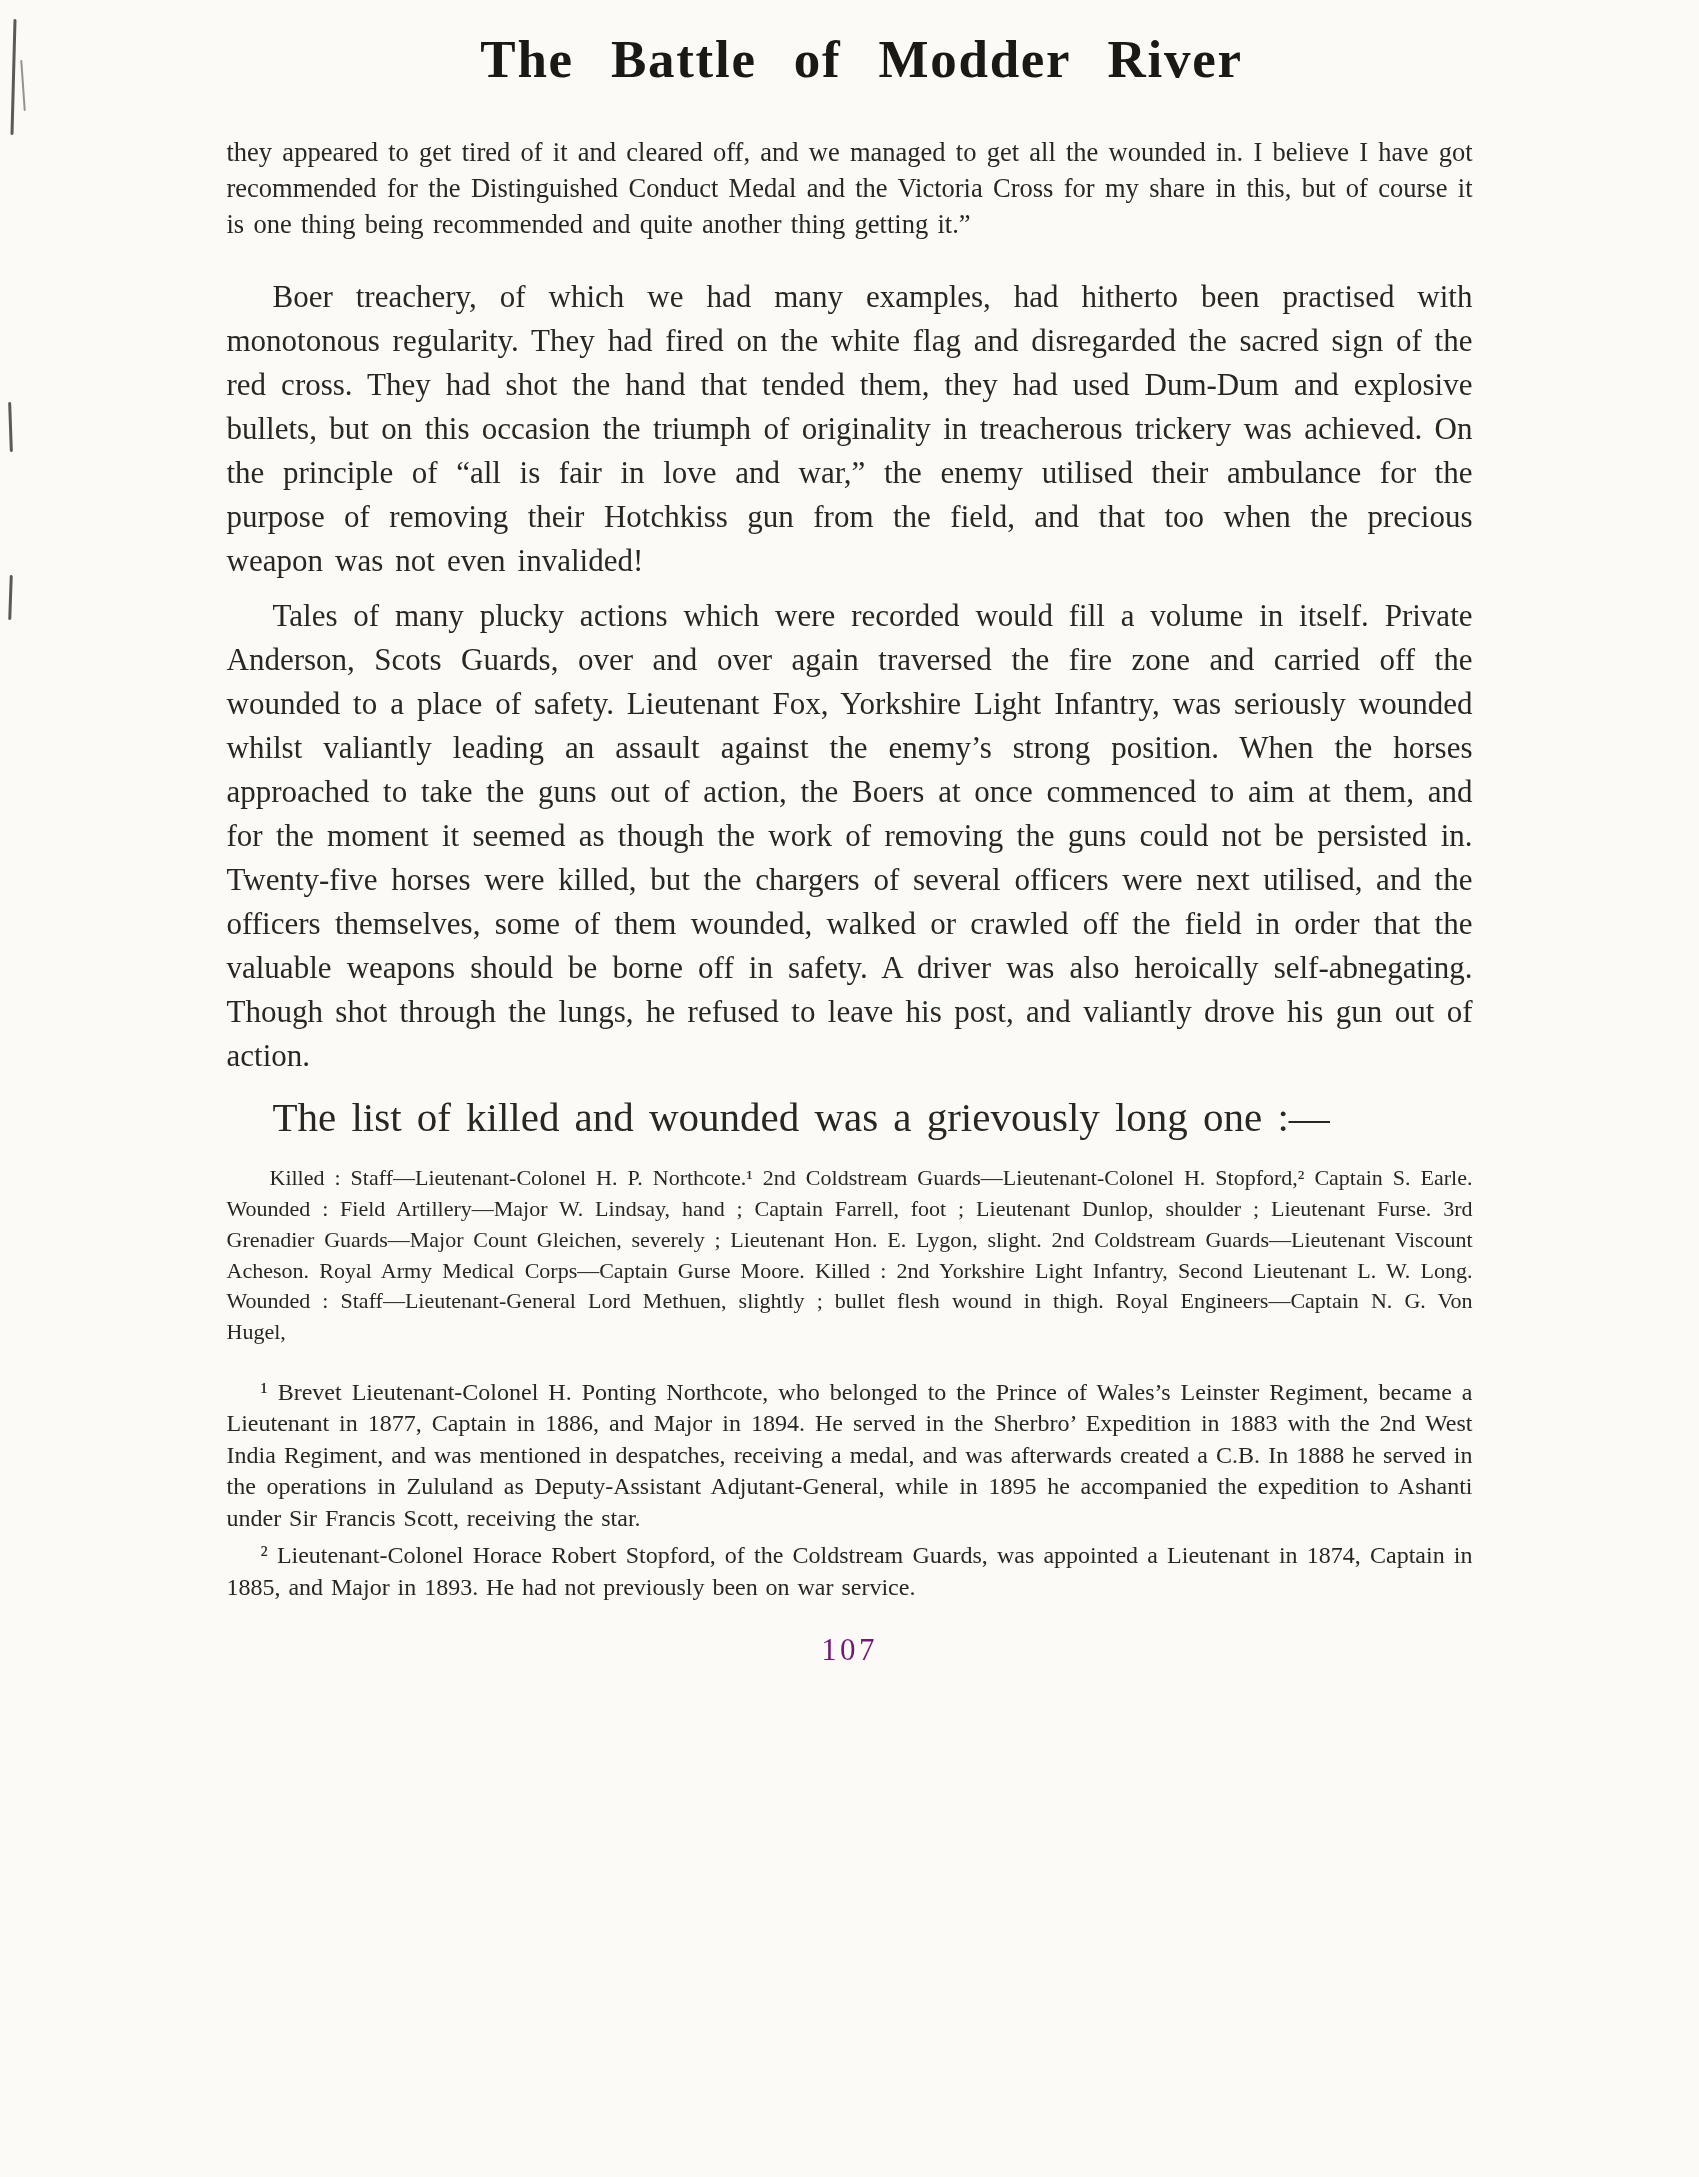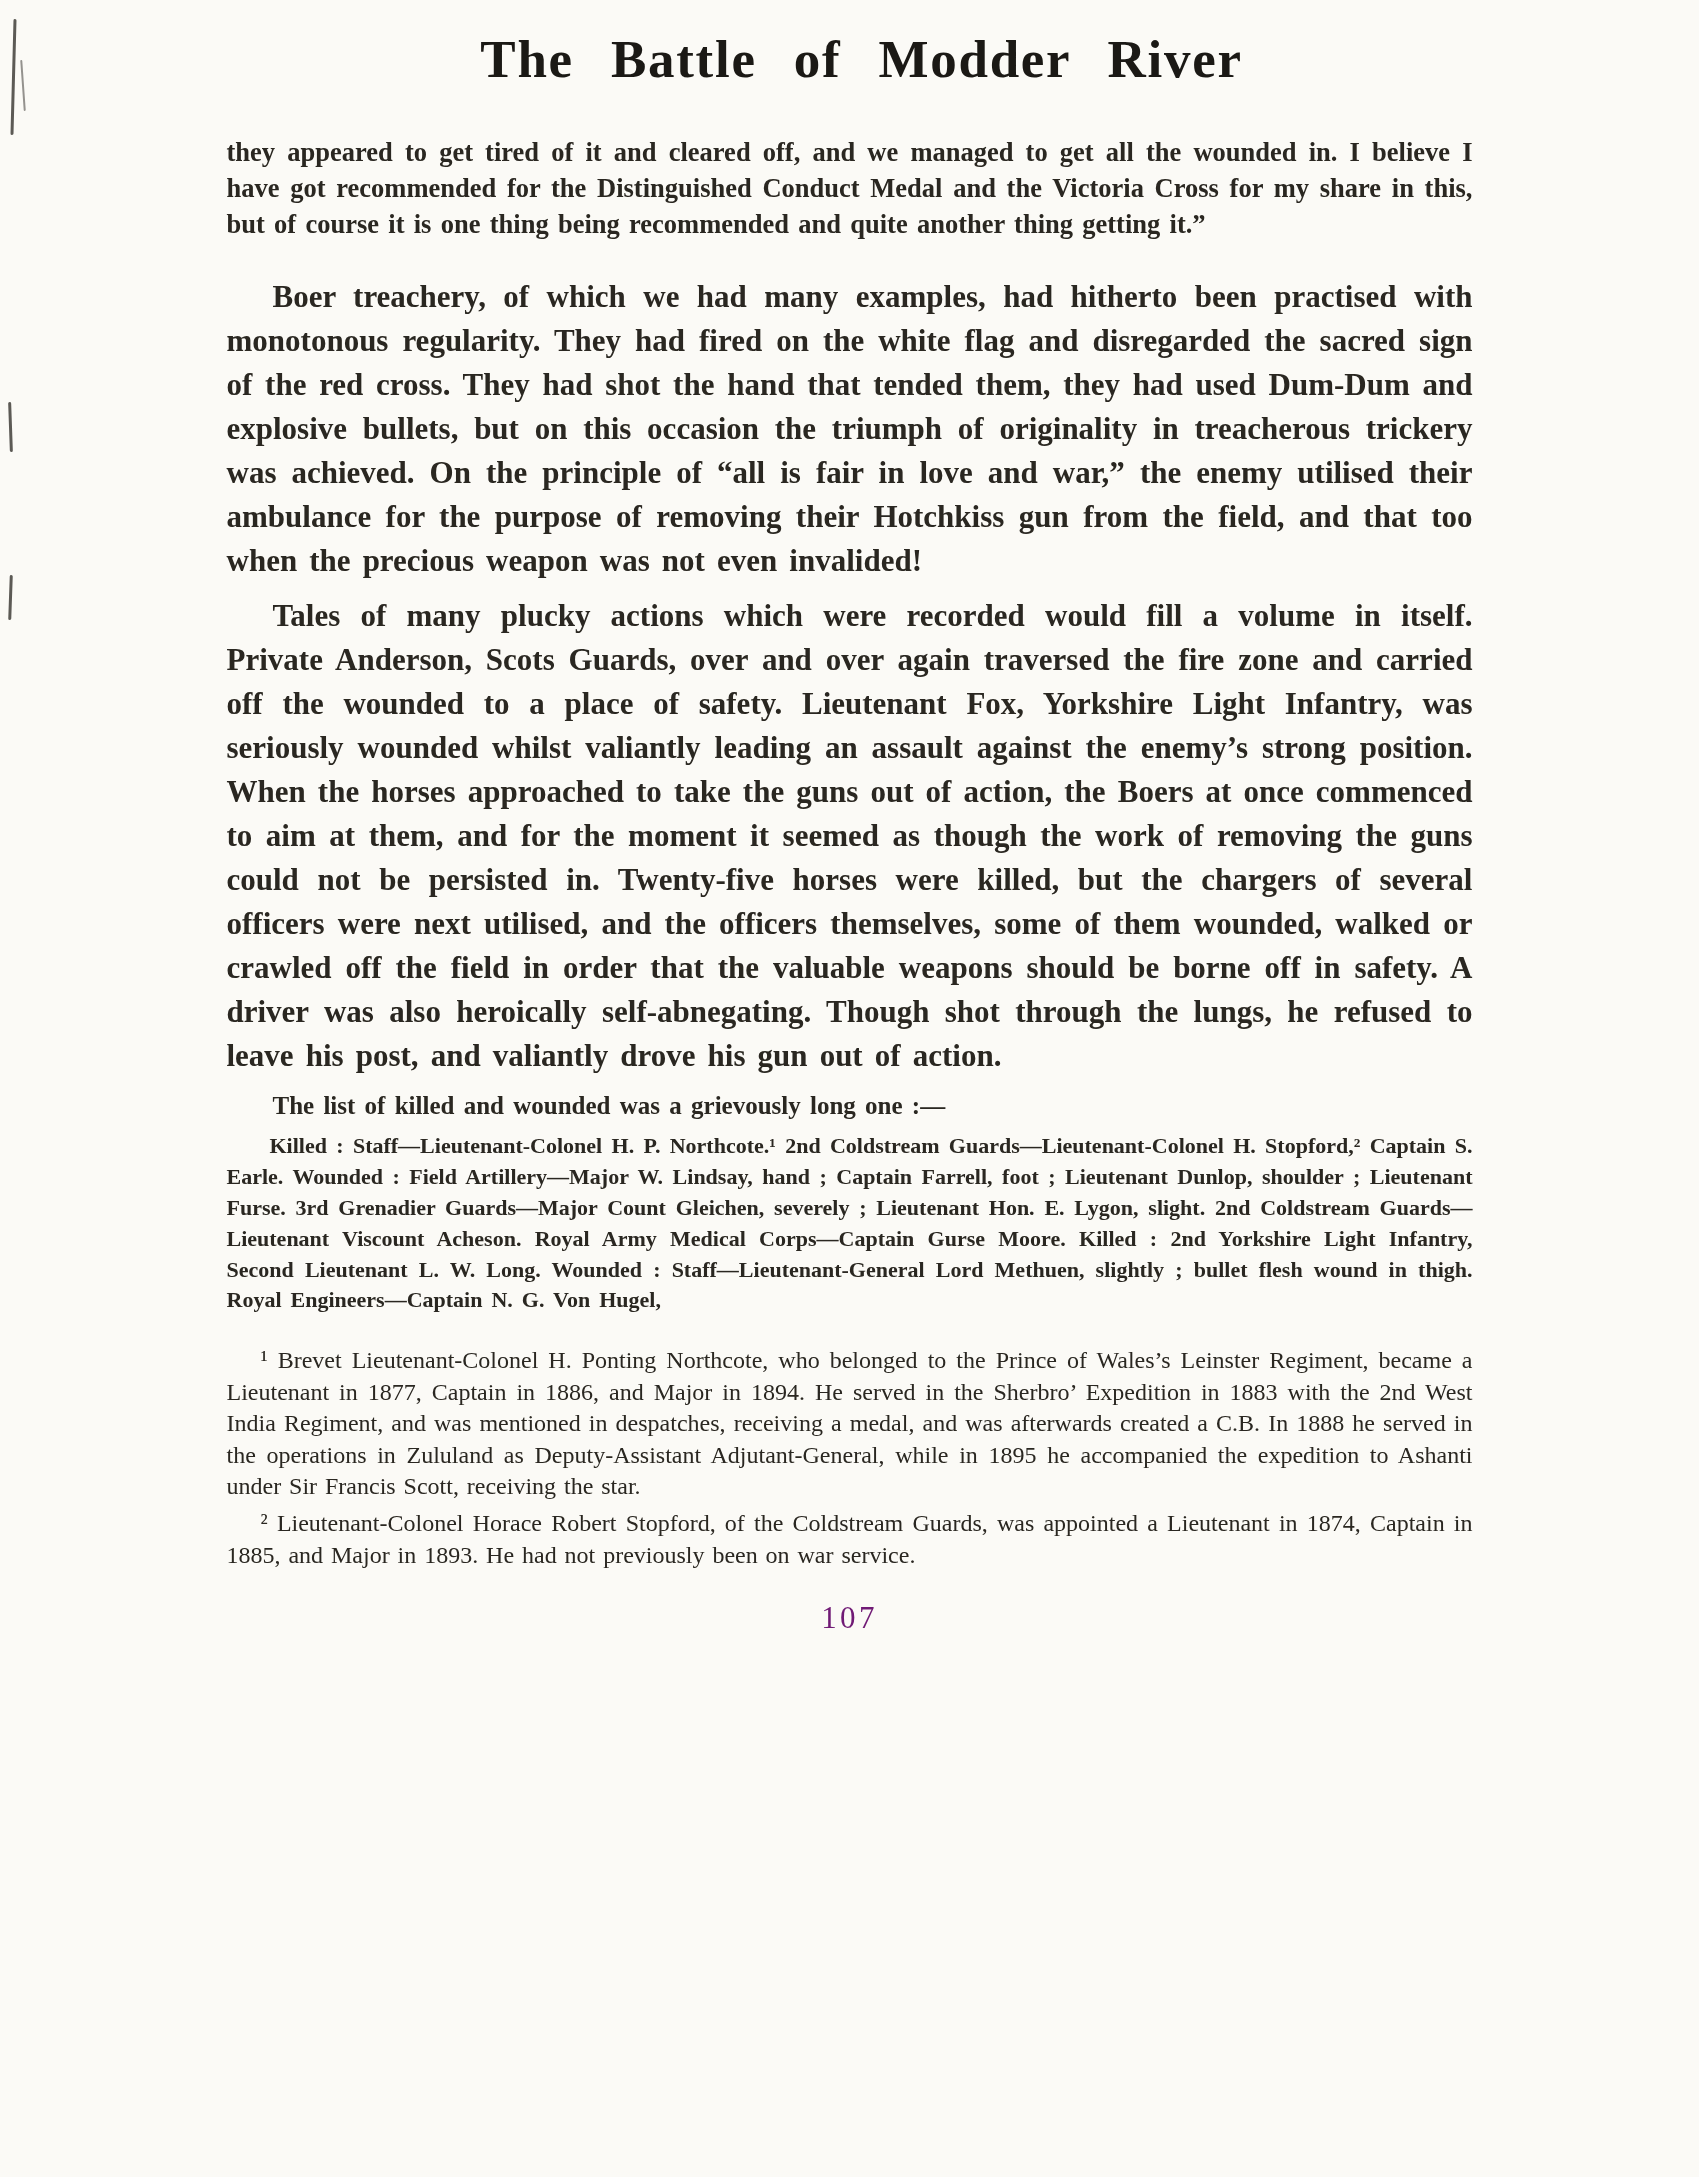--- a/index.html
+++ b/index.html
@@ -37,43 +37,42 @@
     font-weight: 600;
     letter-spacing: 1.7px;
     word-spacing: 0.42em;
     color: #1b1915;
     padding-left: 24px;
   }
   .text-block {
     width: 1246px;
     margin: 0 auto;
     text-align: justify;
-    font-weight: bold;
   }
   p { margin: 0; }
   .para-quote {
     margin-top: 45px;
     margin-bottom: 33px;
     font-size: 26.5px;
     line-height: 1.36;
     word-spacing: 0.10em;
   }
   .para-body {
     font-size: 31px;
     line-height: 1.42;
     text-indent: 46px;
     word-spacing: 0.14em;
     margin-bottom: 10.3px;
   }
   .para-lead {
-    font-size: 25px;
+    font-size: 41px;
     line-height: 1.42;
     text-indent: 46px;
     word-spacing: 0.12em;
-    margin-bottom: 8px;
+    margin-bottom: 17px;
     text-align: left;
   }
   .para-list {
     font-size: 22px;
     line-height: 1.40;
     text-indent: 43px;
     word-spacing: 0.16em;
     margin-bottom: 29px;
   }
   .footnotes {

